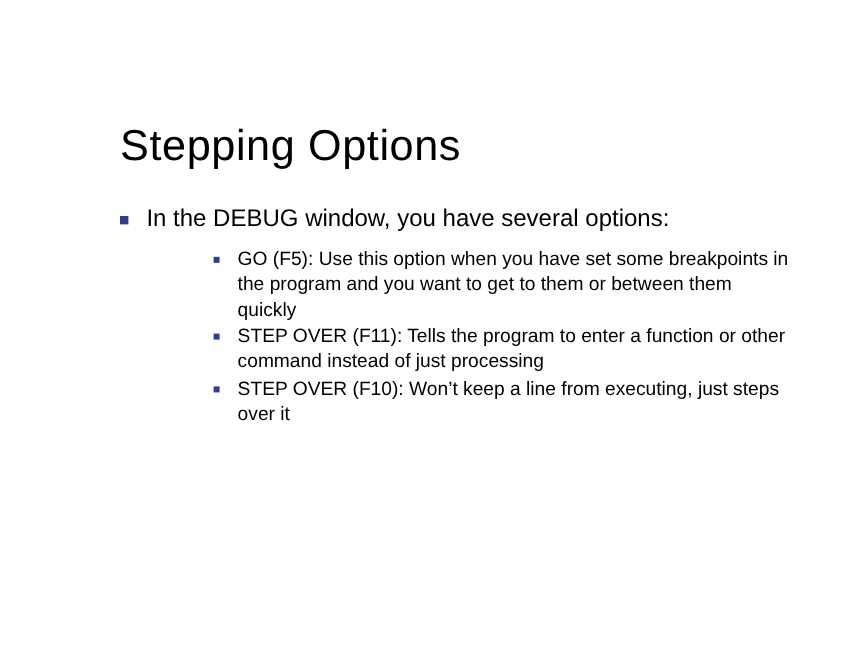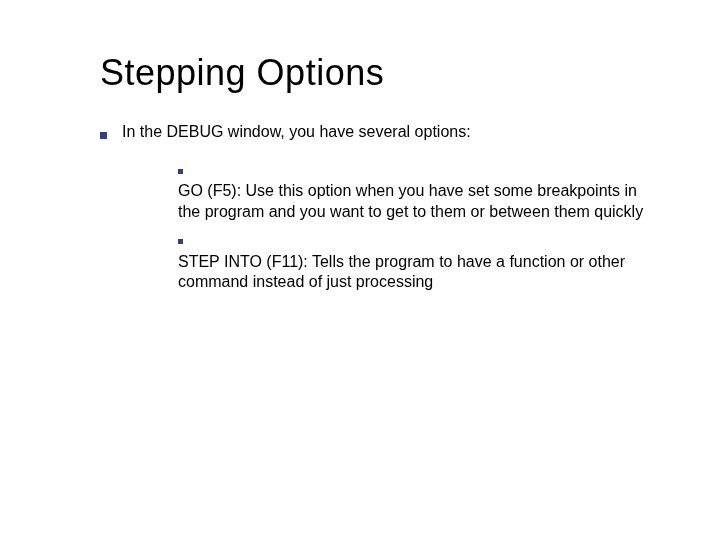--- a/index.html
+++ b/index.html
@@ -10,21 +10,21 @@
     background: #ffffff;
     font-family: Verdana, Geneva, sans-serif;
     color: #000;
     overflow: hidden;
   }
   .slide {
     position: relative;
     width: 720px;
     height: 540px;
     box-sizing: border-box;
-    padding: 52px 60px 40px 100px;
+    padding: 100px 60px 40px 100px;
   }
   .title {
     font-size: 36px;
     font-weight: 400;
     margin: 0 0 28px 0;
     letter-spacing: 0.5px;
   }
   .lvl1 {
     display: flex;
     align-items: flex-start;
@@ -37,32 +37,31 @@
     align-items: center;
     justify-content: flex-start;
     padding-top: 10px;
   }
   .lvl1 .bullet .sq {
     width: 7px;
     height: 7px;
     background: #2f3e8f;
   }
   .lvl1 .text {
-    font-size: 16px;
+    font-size: 20px;
     line-height: 1.25;
   }
   .sublist {
     margin-left: 78px;
     margin-top: 6px;
   }
   .lvl2 {
     display: flex;
     align-items: flex-start;
     margin: 0 0 2px 0;
-    flex-direction: column;
   }
   .lvl2 .bullet {
     width: 20px;
     flex: 0 0 20px;
     display: flex;
     align-items: center;
     justify-content: flex-start;
     padding-top: 7px;
   }
   .lvl2 .bullet .sq {
@@ -95,21 +94,27 @@
       <span class="bullet">
           <span class="sq"></span>
         </span>
       <span class="text">GO (F5): Use this option when you have set some breakpoints in the program and you want to get to them or between them quickly</span>
     </div>
 
     <div class="lvl2">
       <span class="bullet">
           <span class="sq"></span>
         </span>
-      <span class="text">STEP INTO (F11): Tells the program to have a function or other command instead of just processing</span>
+      <span class="text">STEP OVER (F11): Tells the program to enter a function or other command instead of just processing</span>
     </div>
 
+    <div class="lvl2">
+      <span class="bullet">
+          <span class="sq"></span>
+        </span>
+      <span class="text">STEP OVER (F10): Won’t keep a line from executing, just steps over it</span>
+    </div>
 
 
 
   </div>
 
 </div>
 
 </body></html>

